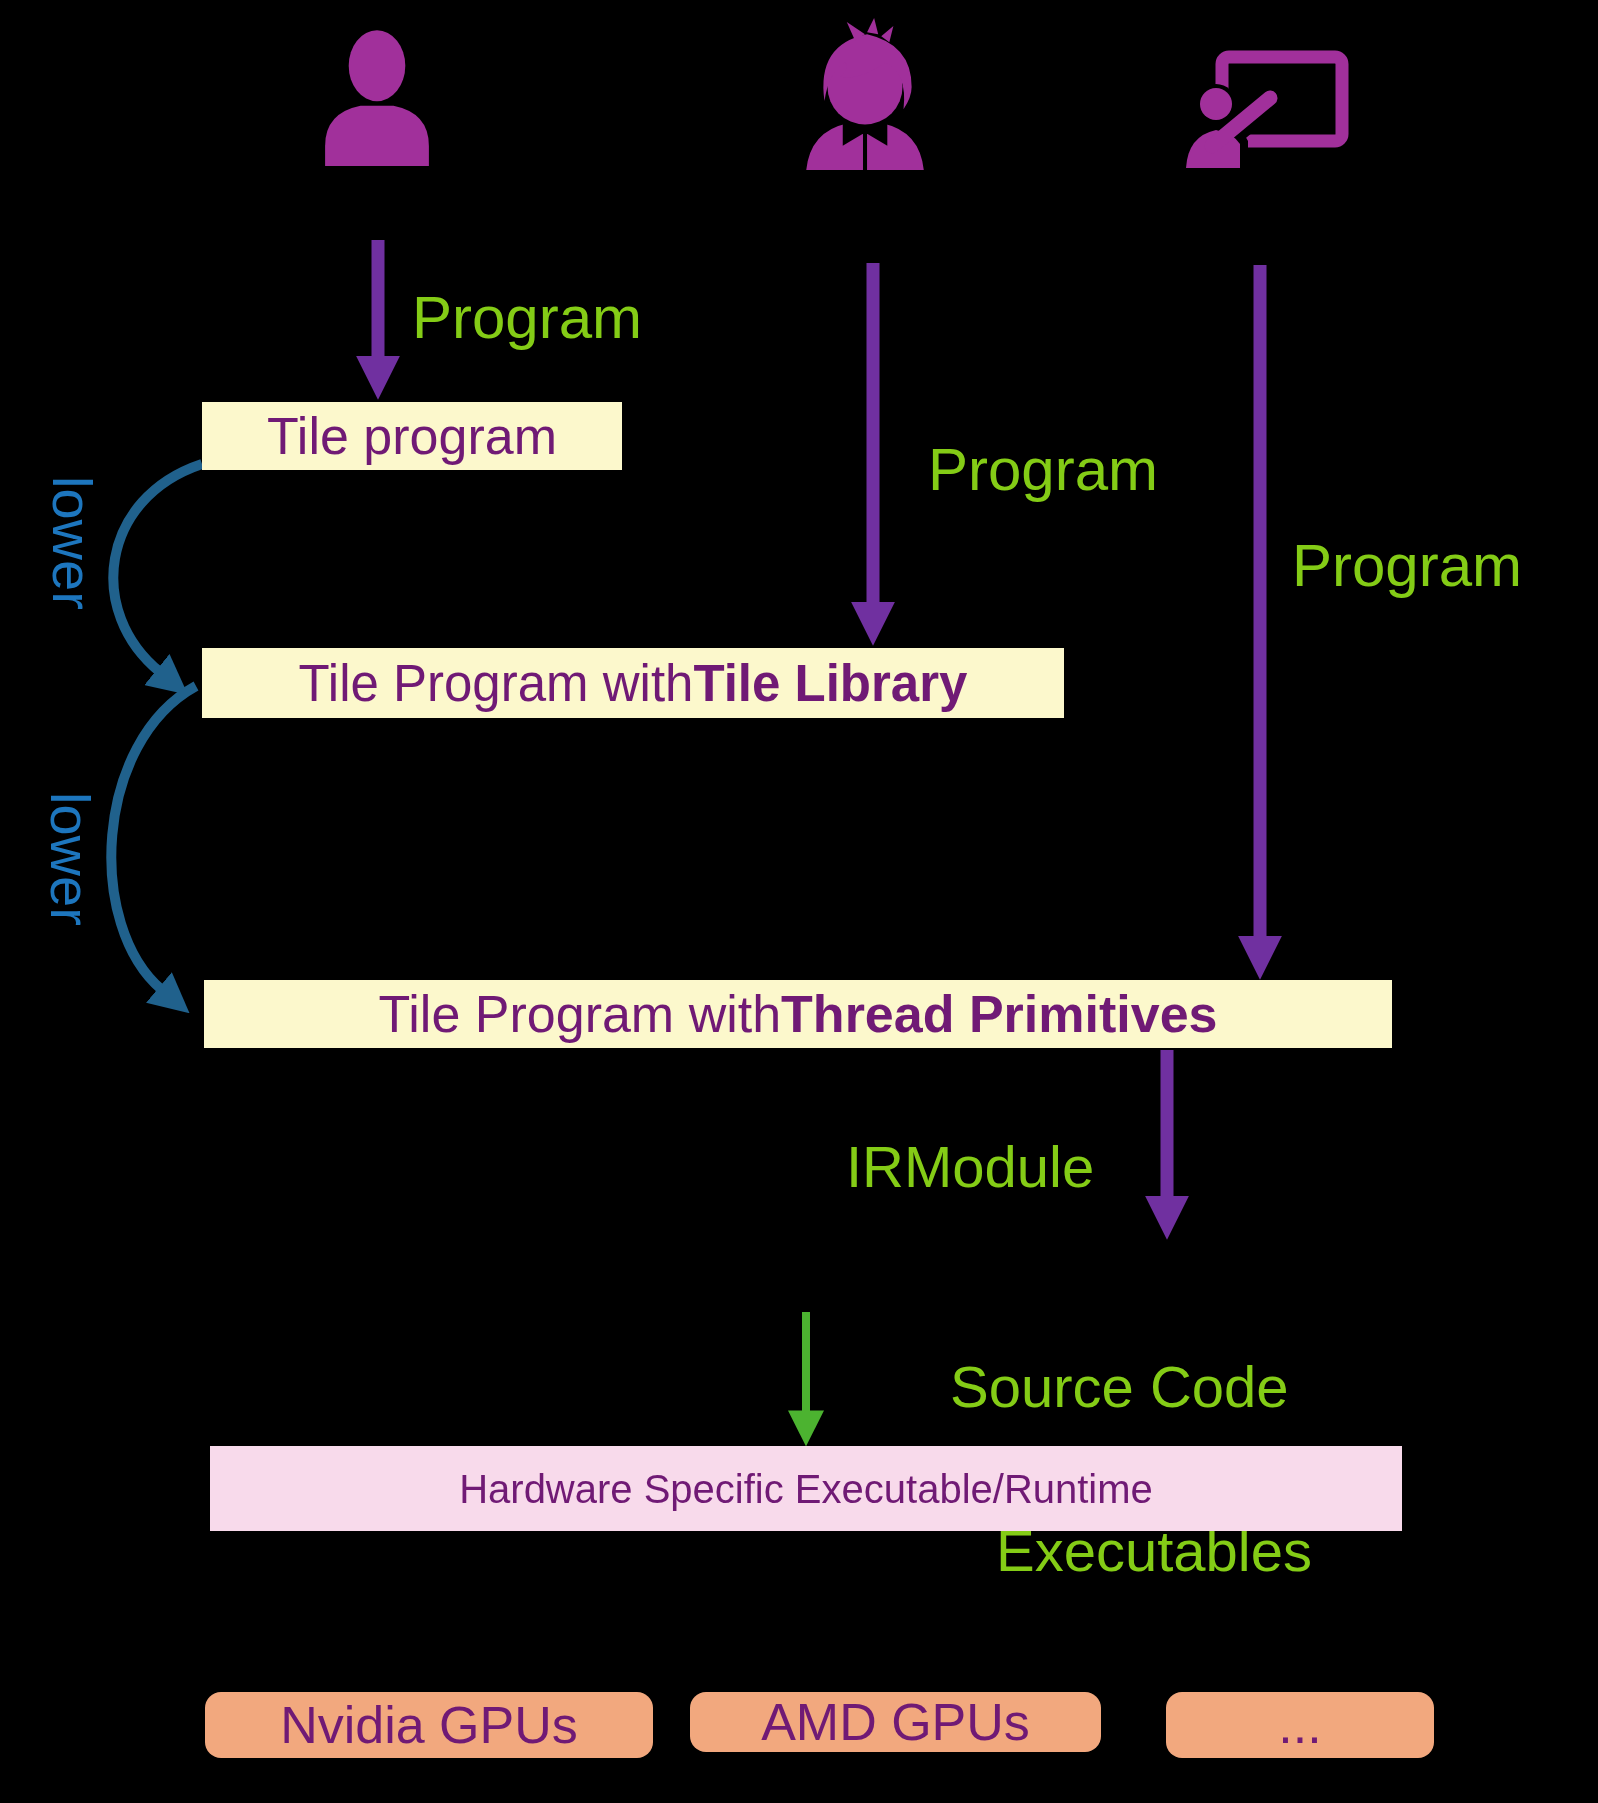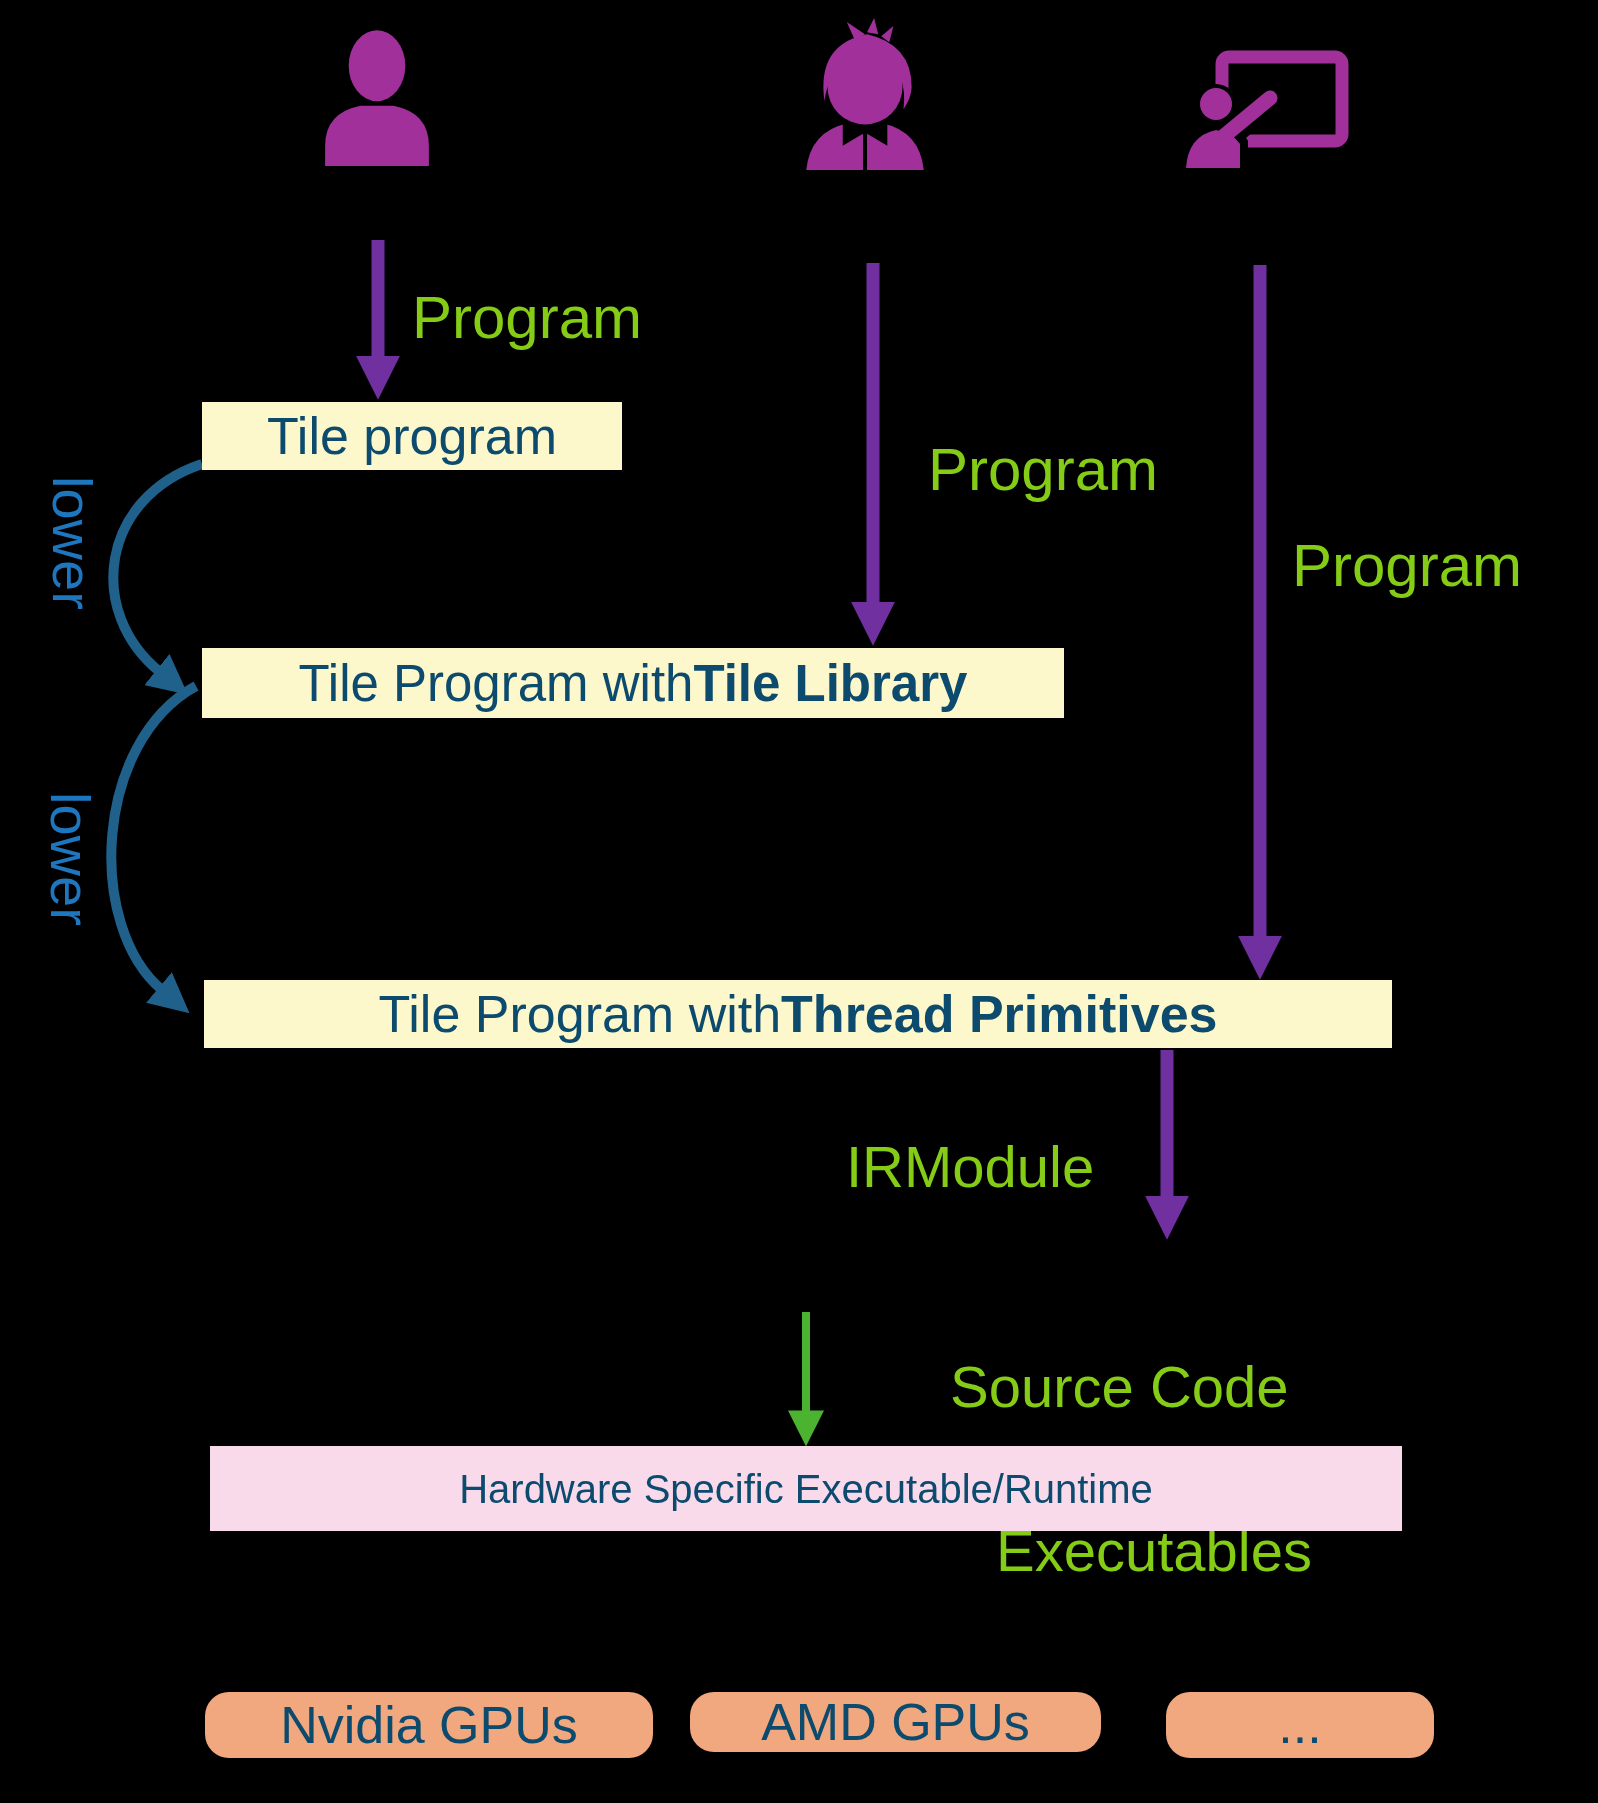--- a/index.html
+++ b/index.html
@@ -7,28 +7,28 @@
     position:relative;
     width:1598px;height:1803px;
     background:#000;
     font-family:"Liberation Sans", sans-serif;
     overflow:hidden;
   }
   .abs{position:absolute;}
   .box{
     position:absolute;
     display:flex;align-items:center;justify-content:center;
-    color:#0c4a6e;
+    color:#701a75;
     white-space:nowrap;
     line-height:1;
   }
   .yellow{background:#FCF8CC;}
   .bluegray{background:#A7C4CB;}
   .pink{background:#F8DAEB;}
-  .orange{background:#F2A87E;border-radius:24px;}
+  .orange{background:#F2A87E;border-radius:16px;}
   .plabel{
     position:absolute;
     color:#84cc16;
     font-size:60px;
     line-height:1;
     white-space:nowrap;
   }
   .lowerlabel{
     position:absolute;
     color:#1D76BE;

